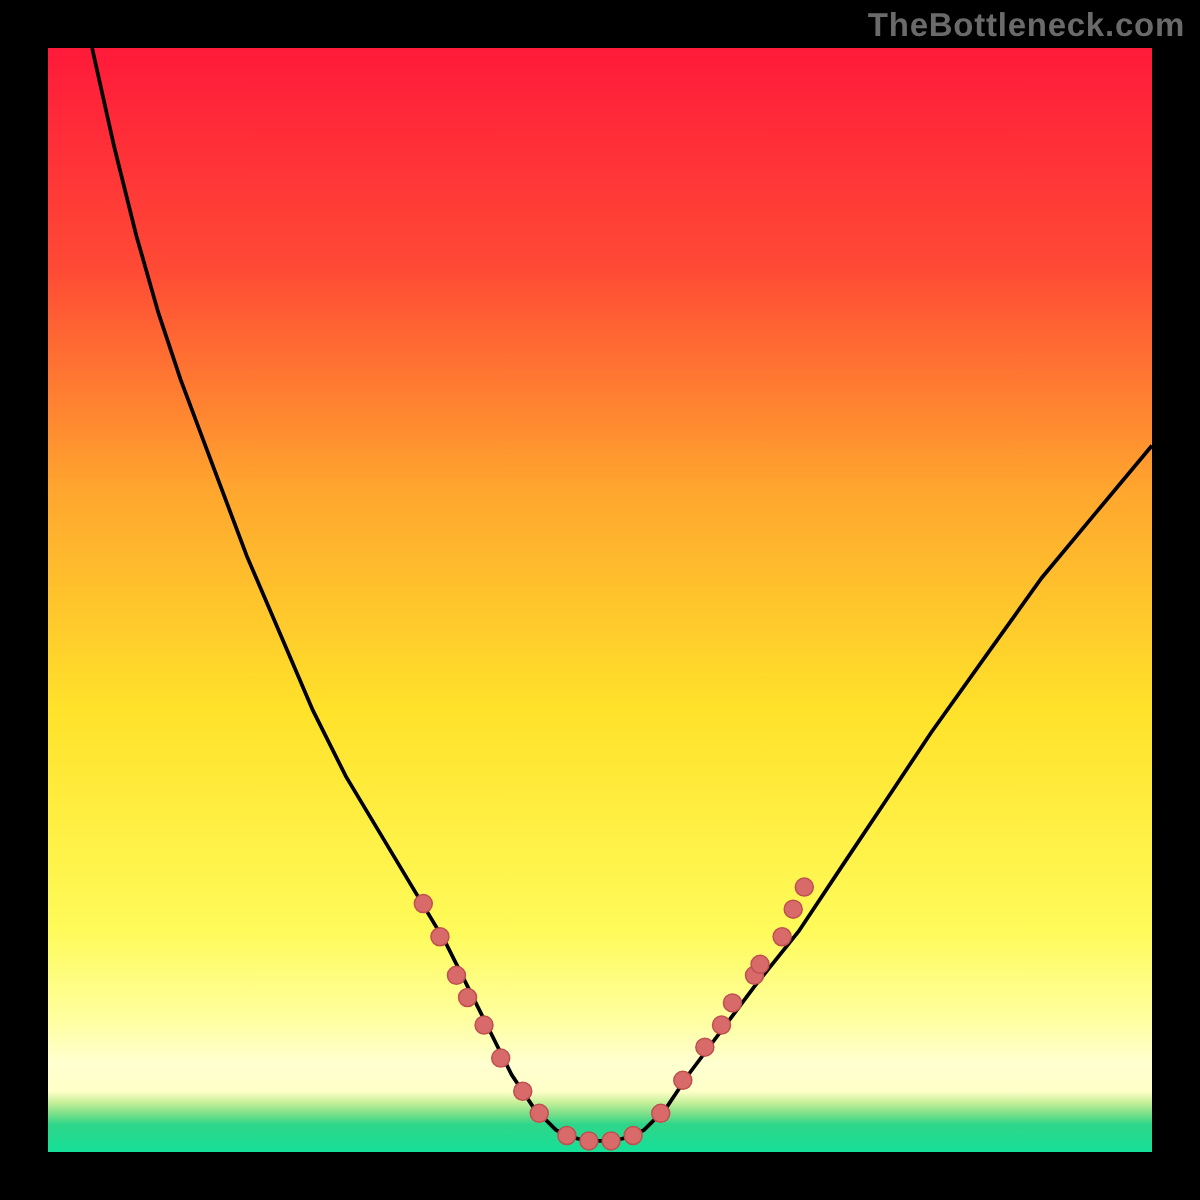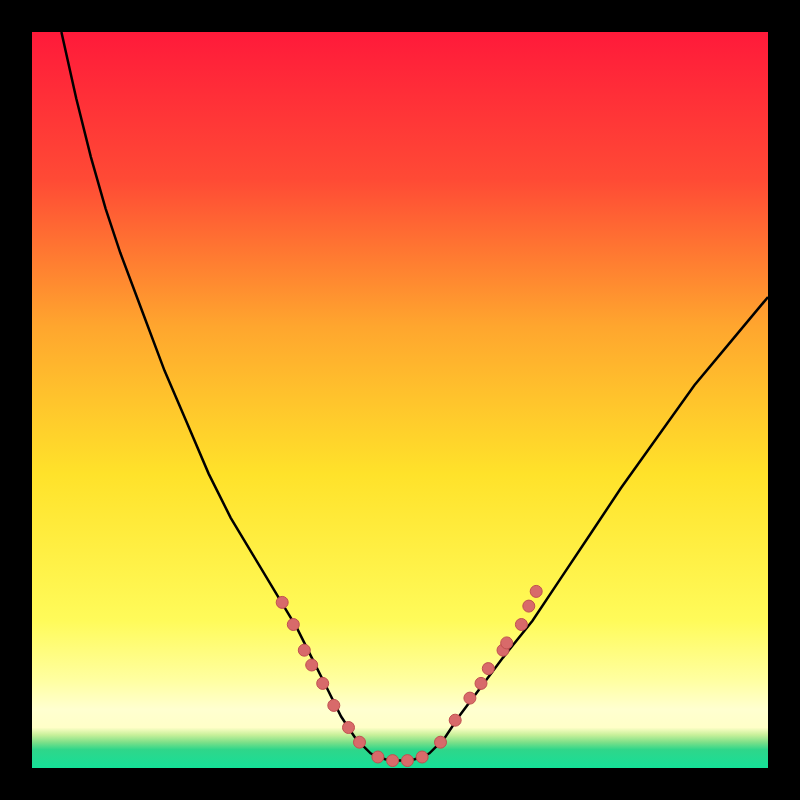--- a/index.html
+++ b/index.html
@@ -40,20 +40,21 @@
     top: 0;
     left: 0;
     width: 736px;
     height: 736px;
   }
 </style>
 </head>
 <body>
 
 <div class="frame">
+  <div class="watermark">TheBottleneck.com</div>
   <div class="plot" id="plot" style="background: linear-gradient(rgb(255, 26, 58) 0%, rgb(255, 74, 53) 20%, rgb(255, 166, 46) 40%, rgb(255, 226, 42) 60%, rgb(255, 251, 90) 80%, rgb(255, 255, 160) 88%, rgb(255, 255, 208) 92%, rgb(255, 255, 200) 94.5%, rgb(200, 240, 154) 95.5%, rgb(125, 224, 137) 96.5%, rgb(47, 214, 138) 97.5%, rgb(21, 224, 152) 100%);">
     <svg class="curve" id="svg" viewBox="0 0 736 736" preserveAspectRatio="none">
       <path id="curve-path" fill="none" stroke-width="2.5" d="M29.4 0.0 L44.2 66.2 L58.9 125.1 L73.6 176.6 L88.3 220.8 L110.4 279.7 L132.5 338.6 L154.6 390.1 L176.6 441.6 L198.7 485.8 L220.8 522.6 L242.9 559.4 L265.0 596.2 L279.7 625.6 L294.4 655.0 L309.1 684.5 L323.8 706.6 L338.6 721.3 L338.6 721.3 L345.9 725.0 L353.3 727.2 L360.6 728.6 L368.0 728.6 L375.4 728.6 L382.7 727.2 L390.1 725.0 L397.4 721.3 L397.4 721.3 L412.2 706.6 L426.9 684.5 L449.0 655.0 L471.0 625.6 L500.5 588.8 L529.9 544.6 L559.4 500.5 L588.8 456.3 L625.6 404.8 L662.4 353.3 L699.2 309.1 L736.0 265.0 " stroke="#000000"></path>
       <g id="markers">
           <circle cx="250.2" cy="570.4" r="6" fill="#d86a6a" stroke="#c05050" stroke-width="1"></circle>
           <circle cx="261.3" cy="592.5" r="6" fill="#d86a6a" stroke="#c05050" stroke-width="1"></circle>
           <circle cx="272.3" cy="618.2" r="6" fill="#d86a6a" stroke="#c05050" stroke-width="1"></circle>
           <circle cx="279.7" cy="633.0" r="6" fill="#d86a6a" stroke="#c05050" stroke-width="1"></circle>
           <circle cx="290.7" cy="651.4" r="6" fill="#d86a6a" stroke="#c05050" stroke-width="1"></circle>
           <circle cx="301.8" cy="673.4" r="6" fill="#d86a6a" stroke="#c05050" stroke-width="1"></circle>

